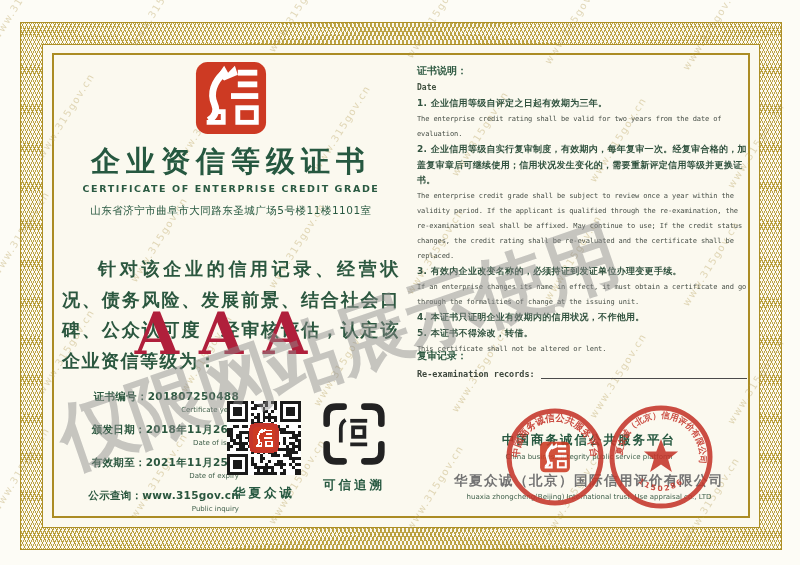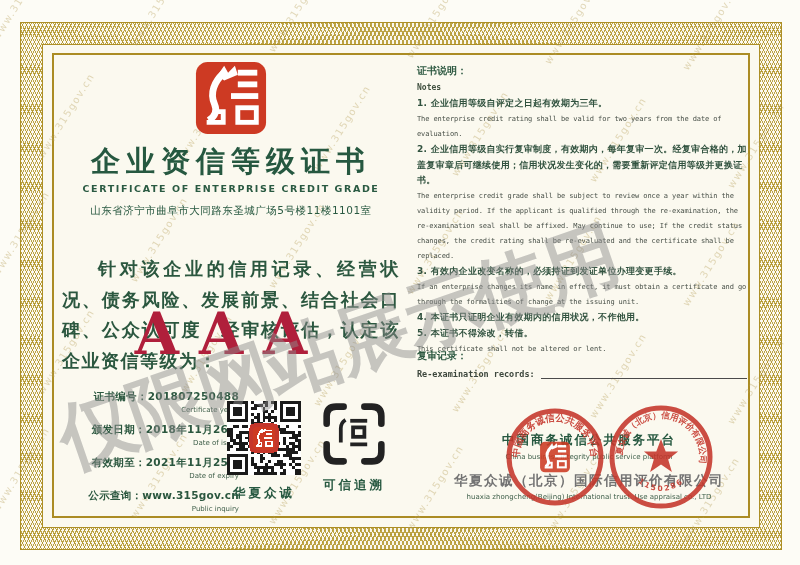--- a/index.html
+++ b/index.html
@@ -505,21 +505,21 @@
           <path d="M31,21 h18"></path>
           <rect x="34" y="28" width="12" height="10"></rect>
           <path d="M31,46 h18"></path>
         </g>
       </svg>
       <div class="badge-label">可信追溯</div>
     </div>
 
     <div class="notes">
       <div class="notes-h-cn">证书说明：</div>
-      <div class="notes-h-en">Notes</div>
+      <div class="notes-h-en">Date</div>
       <div class="note-cn">1. 企业信用等级自评定之日起有效期为三年。</div>
       <div class="note-en">The enterprise credit rating shall be valid for two years from the date of evaluation.</div>
       <div class="note-cn">2. 企业信用等级自实行复审制度，有效期内，每年复审一次。经复审合格的，加盖复审章后可继续使用；信用状况发生变化的，需要重新评定信用等级并更换证书。</div>
       <div class="note-en">The enterprise credit grade shall be subject to review once a year within the validity period. If the applicant is qualified through the re-examination, the re-examination seal shall be affixed. May continue to use; If the credit status changes, the credit rating shall be re-evaluated and the certificate shall be replaced.</div>
       <div class="note-cn">3. 有效内企业改变名称的，必须持证到发证单位办理变更手续。</div>
       <div class="note-en">If an enterprise changes its name in effect, it must obtain a certificate and go through the formalities of change at the issuing unit.</div>
       <div class="note-cn">4. 本证书只证明企业有效期内的信用状况，不作他用。</div>
       <div class="note-cn">5. 本证书不得涂改，转借。</div>
       <div class="note-en">This certificate shall not be altered or lent.</div>
     </div>

